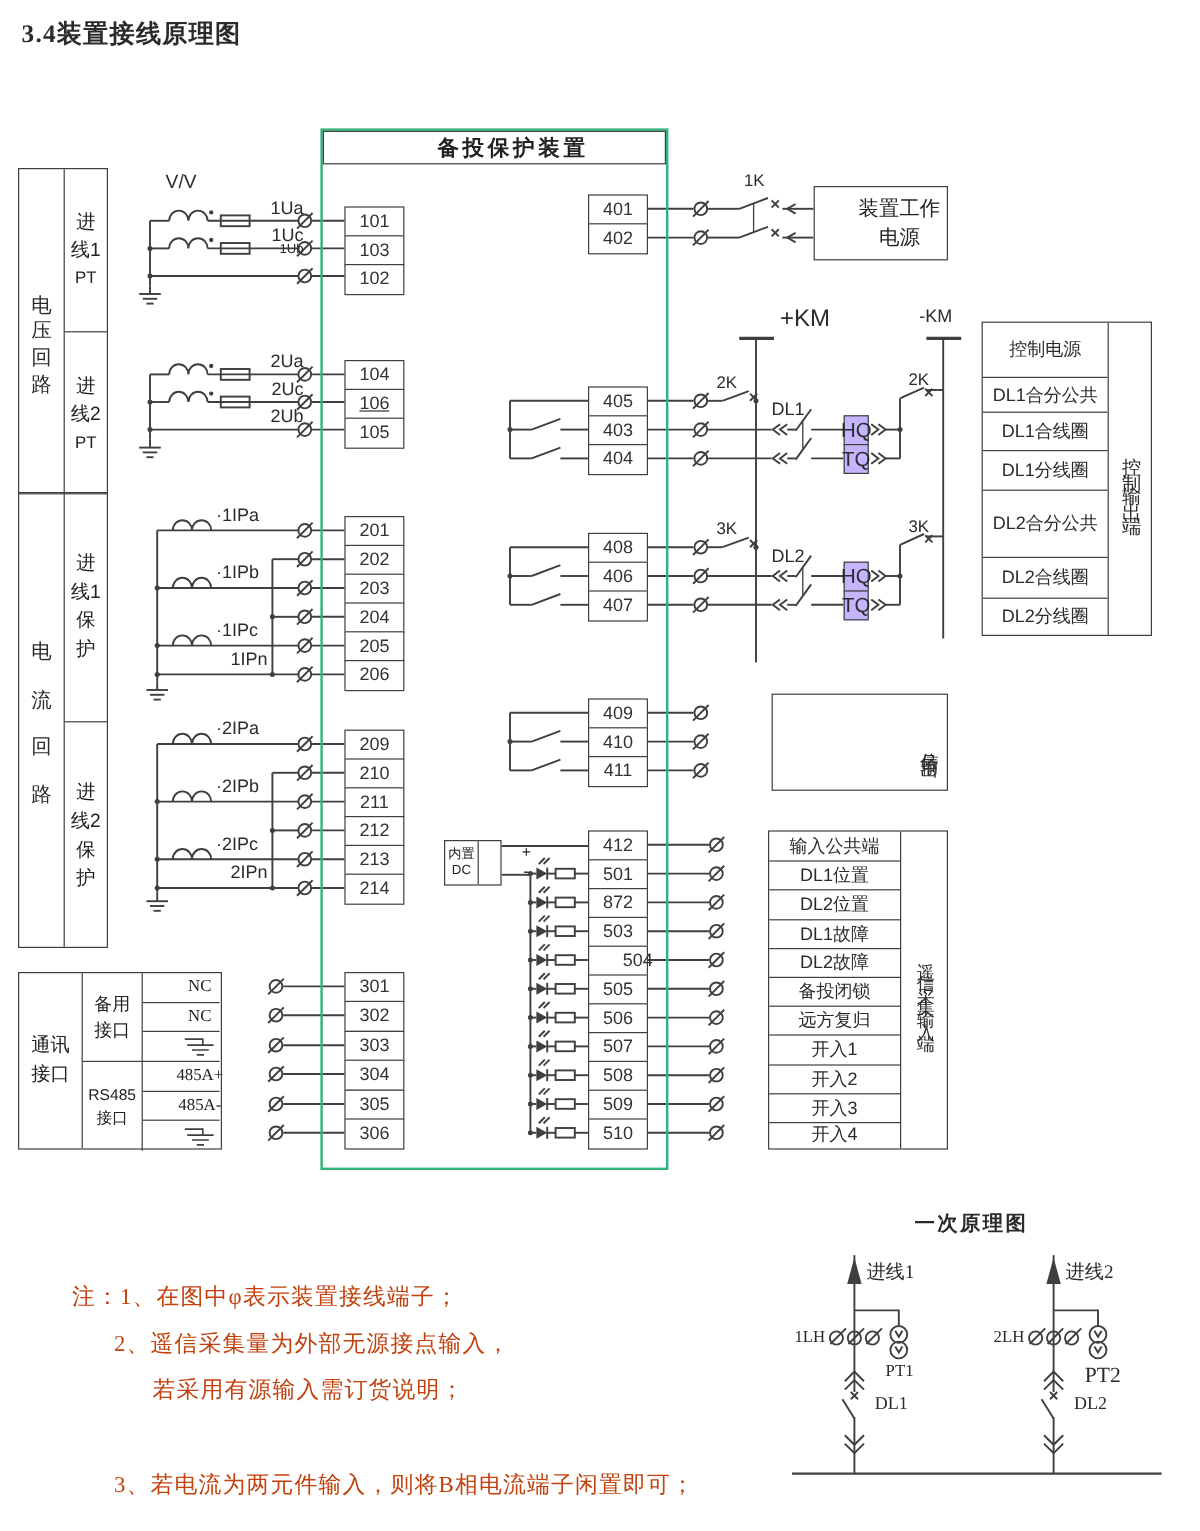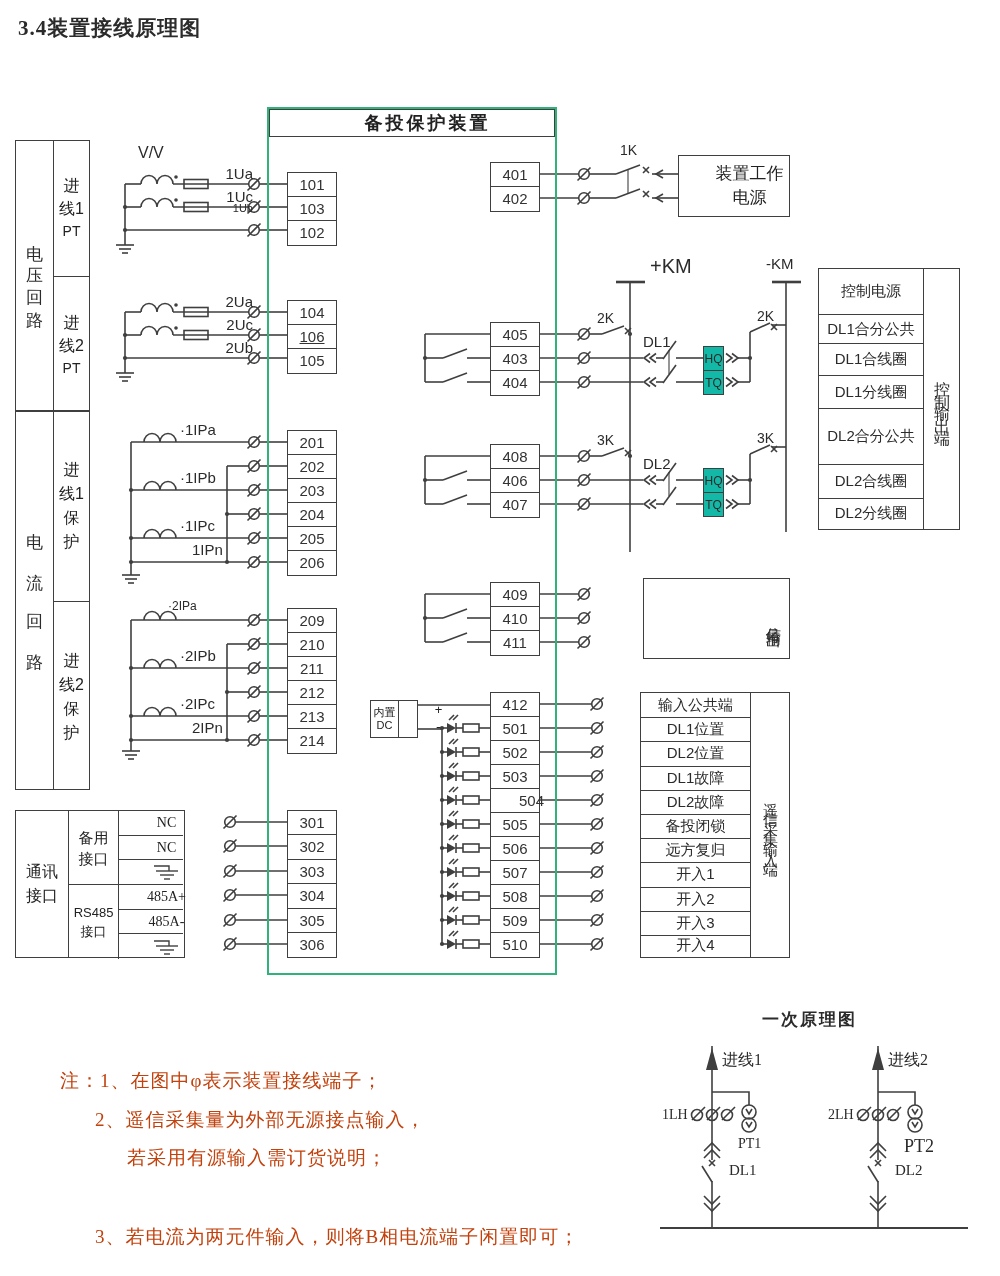--- a/index.html
+++ b/index.html
@@ -16,22 +16,22 @@
   .noback{background:transparent;}
   .flexc{display:flex;align-items:center;justify-content:center;padding-left:31px;}
   .vwrap{position:absolute;display:flex;align-items:center;justify-content:center;}
   .vtxt{writing-mode:vertical-rl;text-orientation:upright;color:#2b2b2b;}
   .rowlbl{display:flex;align-items:center;justify-content:center;border-top:1.5px solid #3f3f3f;
           box-sizing:border-box;color:#2b2b2b;}
   .rowlbl:first-child{border-top:none;}
   .note{position:absolute;font-family:"Liberation Serif",serif;font-size:19px;color:#c2410c;
         white-space:nowrap;letter-spacing:1px;}
   .greenbox{position:absolute;border:2px solid #30b27a;box-sizing:border-box;}
-  .smallbox{position:absolute;border:1.4px solid #3f3f3f;box-sizing:border-box;background:#14b8a6;
-            display:flex;align-items:center;justify-content:center;font-size:12px;color:#2b2b2b;}
+  .smallbox{position:absolute;border:1.4px solid #3f3f3f;box-sizing:border-box;background:#c4b5fd;
+            display:flex;align-items:center;justify-content:center;font-size:17px;color:#2b2b2b;}
   .stack{display:flex;flex-direction:column;align-items:center;justify-content:center;}
 </style>
 </head>
 <body>
 
 <div id="stage">
 
 <svg class="wires" width="1000" height="1276" viewBox="0 0 1000 1276" stroke="#3f3f3f" stroke-width="1.6" fill="none">
   <defs>
     <g id="scr">
@@ -573,42 +573,42 @@
 <div class="tbox" style="left:490px;top:346px;">403</div>
 <div class="tbox" style="left:490px;top:370px;">404</div>
 <div class="tbox" style="left:490px;top:444px;">408</div>
 <div class="tbox" style="left:490px;top:468px;">406</div>
 <div class="tbox" style="left:490px;top:492px;">407</div>
 <div class="tbox" style="left:490px;top:582px;">409</div>
 <div class="tbox" style="left:490px;top:606px;">410</div>
 <div class="tbox" style="left:490px;top:630px;">411</div>
 <div class="tbox" style="left:490px;top:692px;">412</div>
 <div class="tbox" style="left:490px;top:716px;">501</div>
-<div class="tbox" style="left:490px;top:740px;">502</div>
+<div class="tbox" style="left:490px;top:740px;">872</div>
 <div class="tbox" style="left:490px;top:764px;">503</div>
 <div class="tbox" style="left:490px;top:788px;padding-left:33px;">504</div>
 <div class="tbox" style="left:490px;top:812px;">505</div>
 <div class="tbox" style="left:490px;top:836px;">506</div>
 <div class="tbox" style="left:490px;top:860px;">507</div>
 <div class="tbox" style="left:490px;top:884px;">508</div>
 <div class="tbox" style="left:490px;top:908px;">509</div>
 <div class="tbox" style="left:490px;top:932px;">510</div>
 
 <div class="lbl" style="left:138px;top:144px;font-size:16px;">V/V</div>
 <div class="lbl" style="left:213px;top:165px;width:40px;text-align:right;font-size:15px;">1Ua</div>
 <div class="lbl" style="left:213px;top:188px;width:40px;text-align:right;font-size:15px;">1Uc</div>
 <div class="lbl" style="left:213px;top:202px;width:40px;text-align:right;font-size:11px;">1Ub</div>
 <div class="lbl" style="left:213px;top:293px;width:40px;text-align:right;font-size:15px;">2Ua</div>
 <div class="lbl" style="left:213px;top:316px;width:40px;text-align:right;font-size:15px;">2Uc</div>
 <div class="lbl" style="left:213px;top:339px;width:40px;text-align:right;font-size:15px;">2Ub</div>
 <div class="lbl" style="left:180px;top:421px;font-size:15px;">·1IPa</div>
 <div class="lbl" style="left:180px;top:469px;font-size:15px;">·1IPb</div>
 <div class="lbl" style="left:180px;top:517px;font-size:15px;">·1IPc</div>
 <div class="lbl" style="left:192px;top:541px;font-size:15px;">1IPn</div>
-<div class="lbl" style="left:168px;top:599px;font-size:12px;">·2IPa</div>
+<div class="lbl" style="left:180px;top:599px;font-size:15px;">·2IPa</div>
 <div class="lbl" style="left:180px;top:647px;font-size:15px;">·2IPb</div>
 <div class="lbl" style="left:180px;top:695px;font-size:15px;">·2IPc</div>
 <div class="lbl" style="left:192px;top:719px;font-size:15px;">2IPn</div>
 
 <div class="lbl" style="left:620px;top:142px;font-size:14px;">1K</div>
 <div class="lbl" style="left:628px;top:255px;font-size:20px;margin-left:22px;">+KM</div>
 <div class="lbl" style="left:766px;top:255px;font-size:15px;">-KM</div>
 <div class="lbl" style="left:597px;top:310px;font-size:14px;">2K</div>
 <div class="lbl" style="left:757px;top:308px;font-size:14px;">2K</div>
 <div class="lbl" style="left:643px;top:333px;font-size:15px;">DL1</div>

